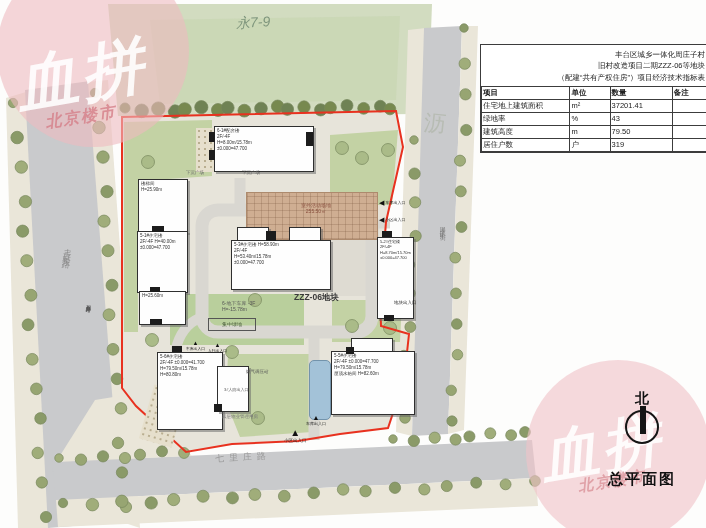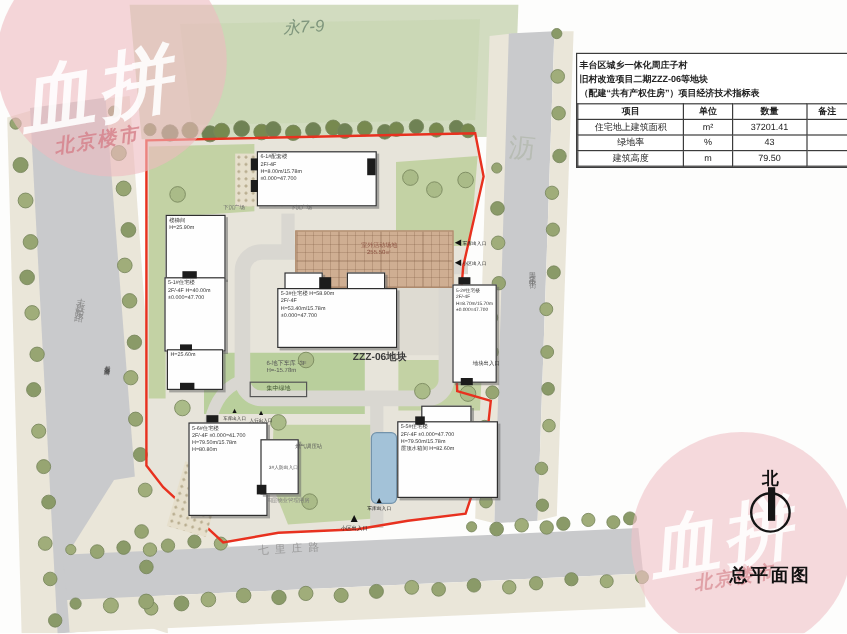--- a/index.html
+++ b/index.html
@@ -23,23 +23,23 @@
                       repeating-linear-gradient(90deg,rgba(120,85,60,.25) 0 1px,transparent 1px 7px);}
   .pool{position:absolute;left:309px;top:360px;width:20px;height:58px;background:#a3c2d8;
      border:1px solid #7393ab;border-radius:5px;z-index:11;}
   .greenbox{position:absolute;border:0.8px solid #555;text-align:center;z-index:21;color:#3f5232;}
   .wm{position:absolute;border-radius:50%;z-index:50;pointer-events:none;}
   .wm .main{position:absolute;font-weight:bold;font-style:italic;color:rgba(255,255,255,.88);
       transform:rotate(-10deg);letter-spacing:4px;font-family:"Liberation Sans","DejaVu Sans",sans-serif;}
   .wm .sub{position:absolute;font-weight:bold;font-style:italic;transform:rotate(-9deg);letter-spacing:2px;}
   .tablewrap{position:absolute;left:480px;top:44px;width:226px;background:#ffffff;
       border:1.2px solid #3c3c3c;z-index:40;color:#222;}
-  .tabletitle{padding:4px 2px 3px 2px;text-align:left;font-size:7.5px;font-weight:bold;line-height:1.5;}
+  .tabletitle{padding:4px 2px 3px 2px;text-align:right;font-size:7.5px;font-weight:normal;line-height:1.5;}
   table.ind{border-collapse:collapse;width:100%;font-size:7.5px;}
-  table.ind th,table.ind td{border:1px solid #3c3c3c;text-align:center;height:12px;padding:0 1px;font-weight:normal;margin-left:18px;}
+  table.ind th,table.ind td{border:1px solid #3c3c3c;text-align:left;height:12px;padding:0 1px;font-weight:normal;margin-left:18px;}
   table.ind th{font-weight:bold;}
   .compass{position:absolute;z-index:60;}
 </style>
 </head>
 <body>
 
 <div id="stage">
 
   <svg id="ground" width="706" height="528" viewBox="0 0 706 528">
 
@@ -330,20 +330,26 @@
             <td>%</td>
             <td>43</td>
             <td></td>
           </tr>
           <tr>
             <td>建筑高度</td>
             <td>m</td>
             <td>79.50</td>
             <td></td>
           </tr>
+          <tr>
+            <td>居住户数</td>
+            <td>户</td>
+            <td>319</td>
+            <td></td>
+          </tr>
         </tbody>
     </table>
   </div>
 
   <div class="wm" style="left:-3px;top:-45px;width:192px;height:192px;background:rgba(238,186,192,.60);">
     <span class="main" style="left:18px;top:78px;font-size:62px;">血拼</span>
     <span class="sub" style="left:48px;top:152px;font-size:16px;color:rgba(214,130,140,.85);">北京楼市</span>
   </div>
   <div class="wm" style="left:526px;top:360px;width:184px;height:184px;background:rgba(240,195,200,.62);">
     <span class="main" style="left:14px;top:50px;font-size:58px;">血拼</span>

